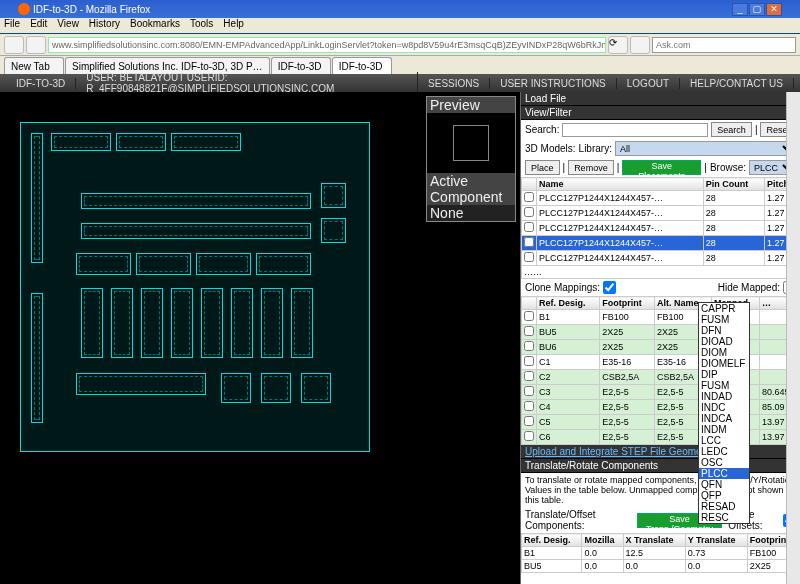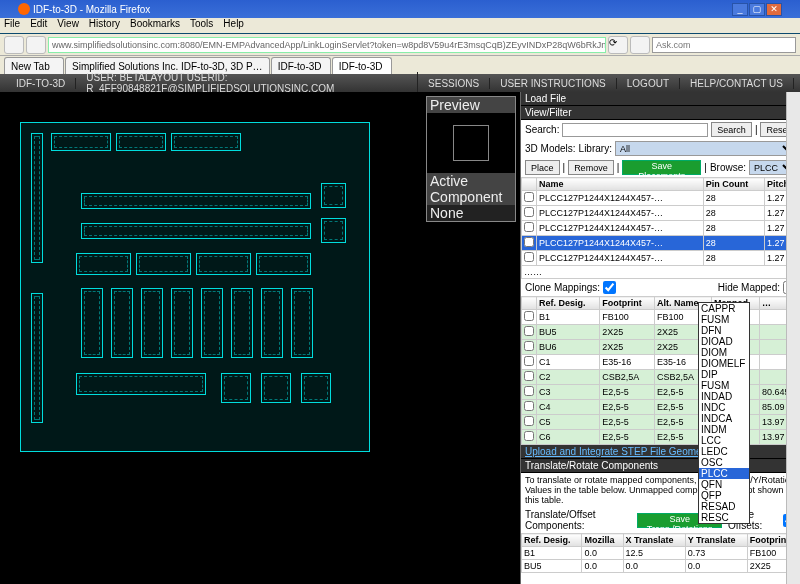--- a/index.html
+++ b/index.html
@@ -331,21 +331,21 @@
             <td>13.97</td>
           </tr>
         </tbody>
     </table>
 
     <div class="panel-hdr link"><a>Upload and Integrate STEP File Geometry</a></div>
     <div class="panel-hdr">Translate/Rotate Components</div>
     <div style="padding:2px 4px; font-size:9px;">To translate or rotate mapped components, update the X/Y/Rotation Values in the table below. Unmapped components are not shown in this table.</div>
     <div class="toolrow">
       <label>Translate/Offset Components:</label>
-      <button class="btn green">Save Trans./Rotations</button>
+      <button class="btn green">Save Trans./Geometry</button>
       <span style="flex:1"></span>
       <label>Clone Offsets:</label>
       <input type="checkbox" checked="" style="">
     </div>
 
     <table class="grid">
       <tbody>
           <tr>
             <th>Ref. Desig.</th>
             <th>Mozilla</th>

